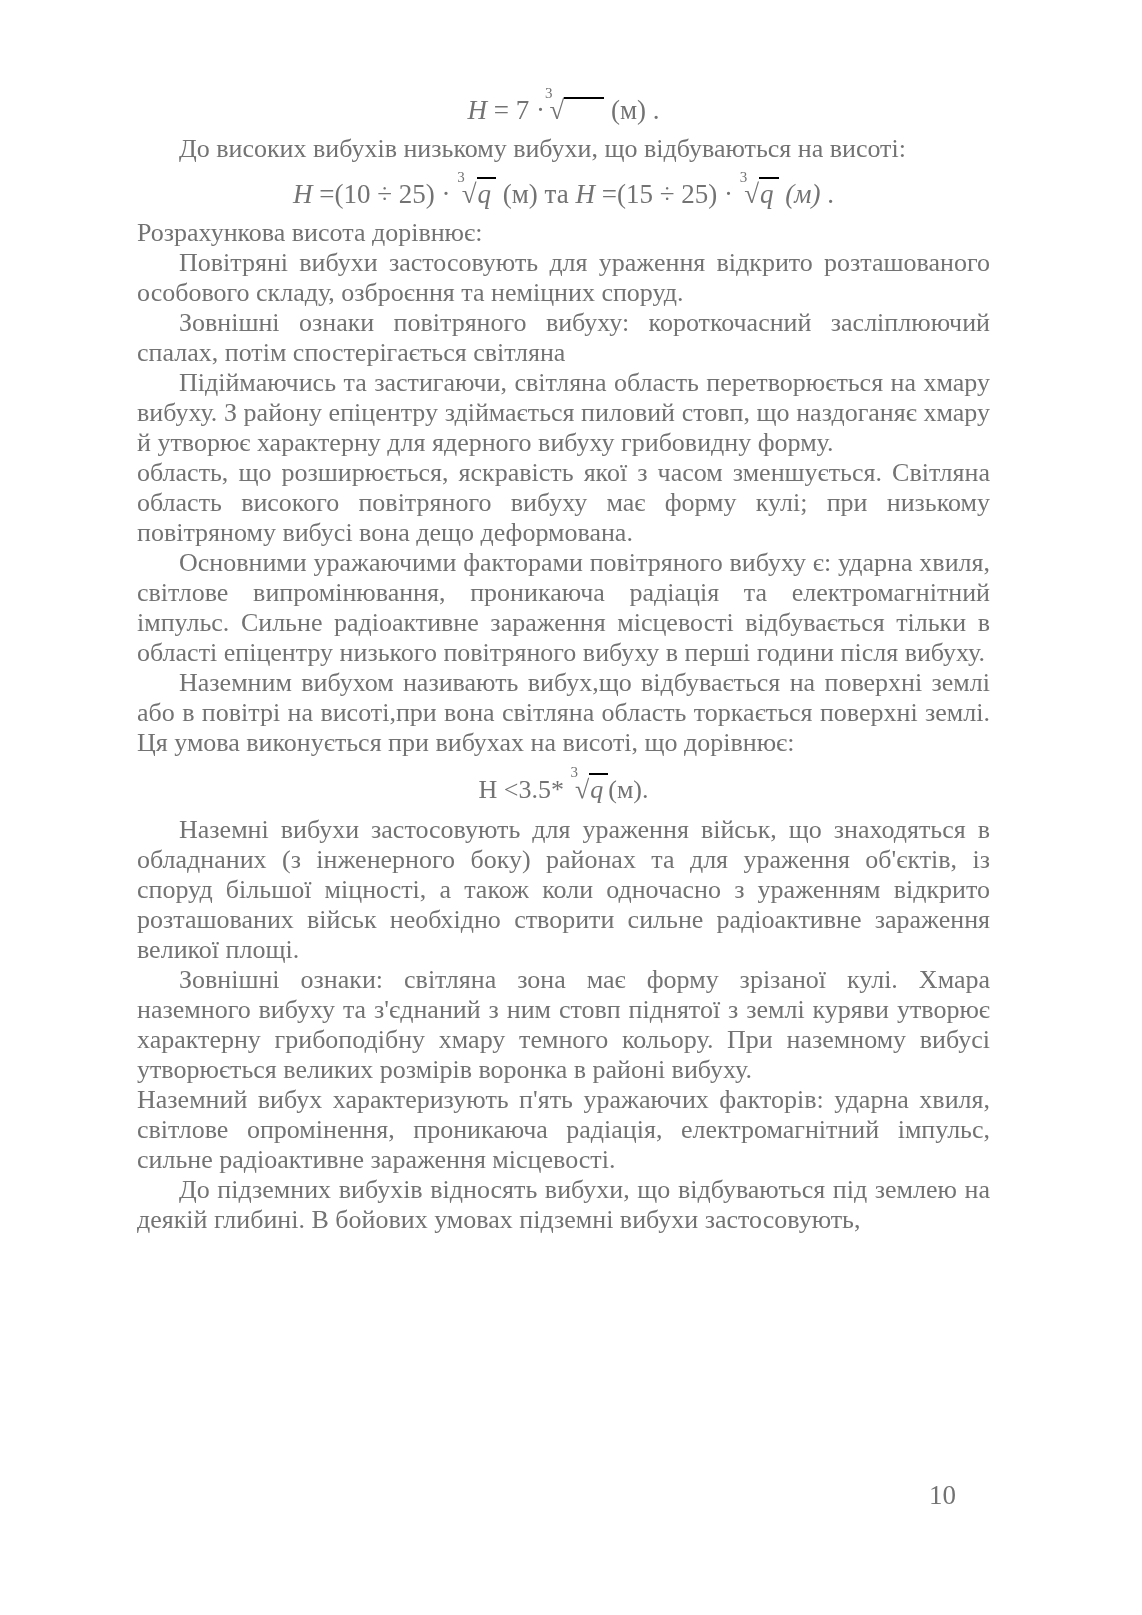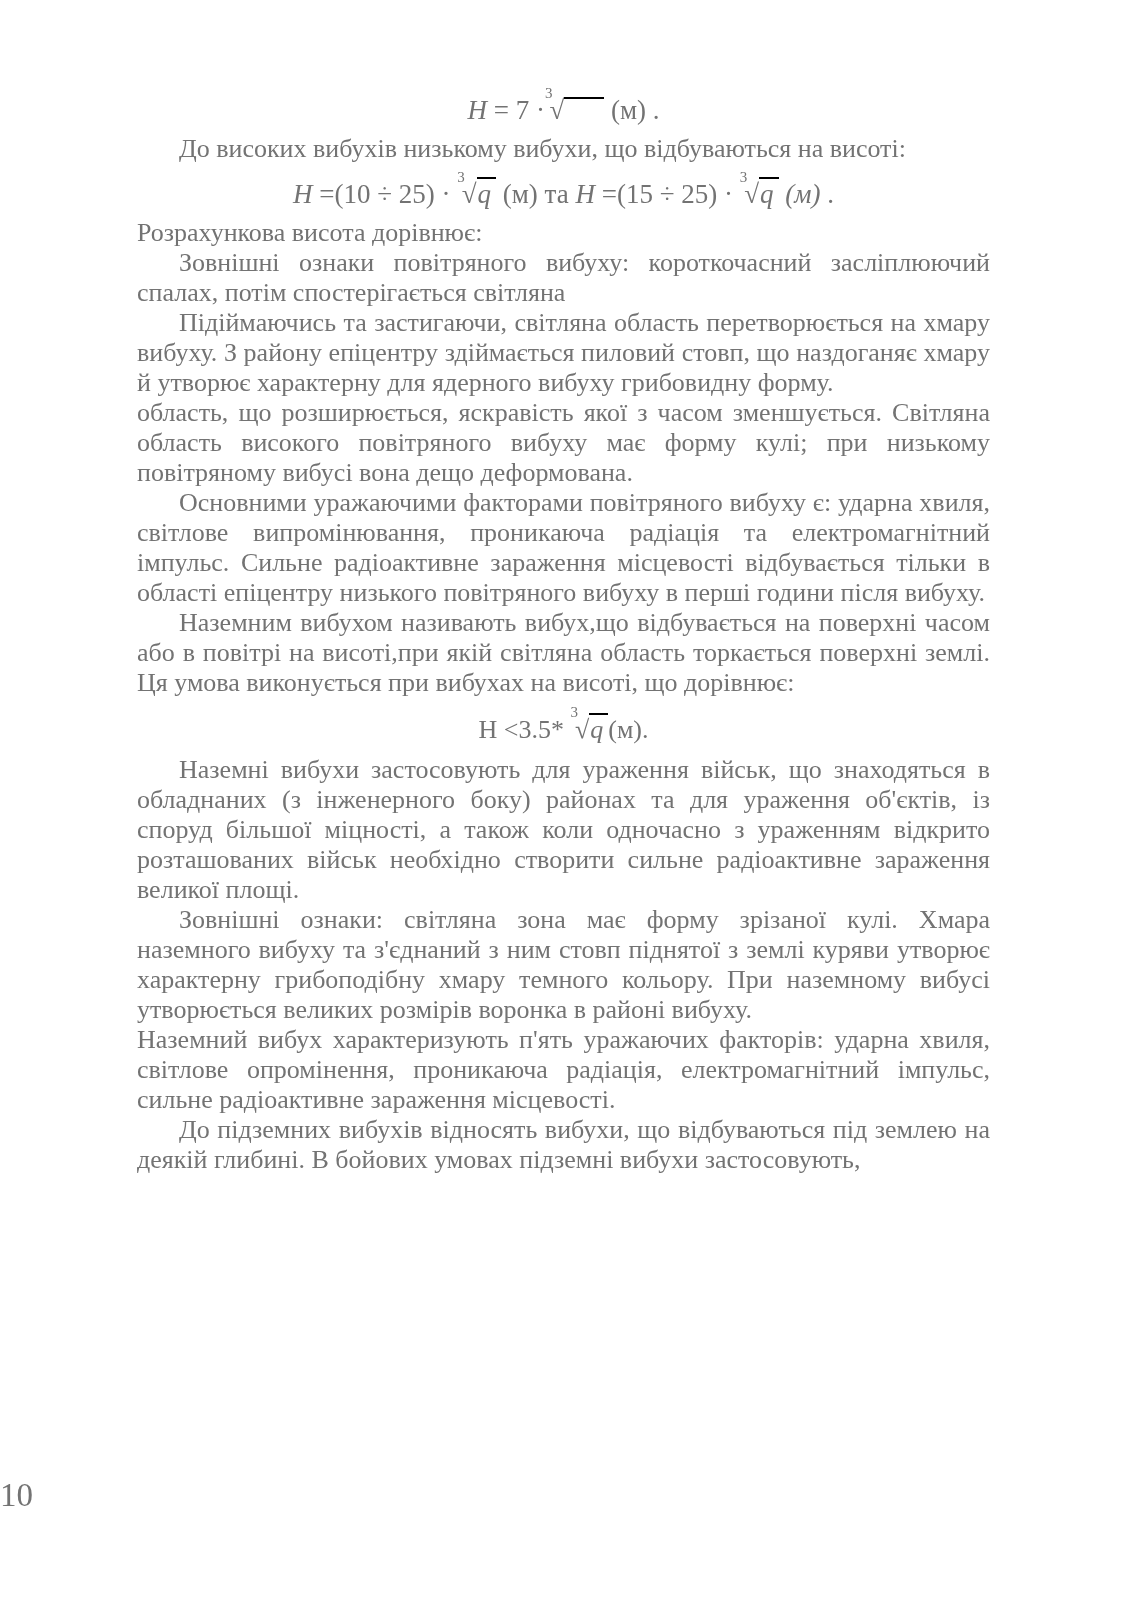--- a/index.html
+++ b/index.html
@@ -30,21 +30,21 @@
     border-top:2px solid #000;
     padding:0 5px 0 1px;
   }
   .rad .rc.empty {
     display:inline-block; min-width:34px; height:1.0em;
     vertical-align:-0.25em;
   }
   .f4line { margin:8px 0; font-size:26px; }
   .pagenum {
     position:absolute; top:1480px; left:0; width:956px;
-    text-align:left; font-size:33px;
+    text-align:right; font-size:27px;
   }
 </style>
 </head>
 <body>
 
 <div class="page">
 
   <div class="formula">
     <span class="fvar">H</span><span> = 7 ·</span><span class="rad"><sup class="idx">3</sup><span class="sign">√</span><span class="rc empty"></span></span><span class="funit"> (м) .</span>
   </div>
@@ -53,25 +53,26 @@
 
   <div class="formula">
     <span class="fvar">H</span><span> =(10 ÷ 25) · </span><span class="rad"><sup class="idx">3</sup><span class="sign">√</span><span class="rc">q</span></span><span class="funit"> (м)</span>
     <span>та</span>
     <span class="fvar">H</span><span> =(15 ÷ 25) · </span><span class="rad"><sup class="idx">3</sup><span class="sign">√</span><span class="rc">q</span></span><span class="funit-italic"> (м)</span><span> .</span>
   </div>
 
   <p class="para">Розрахункова висота дорівнює:</p>
 
 
+  <p class="para indent">Повітряні вибухи застосовують для ураження відкрито розташованого особового складу, озброєння та неміцних споруд.</p>
   <p class="para indent">Зовнішні ознаки повітряного вибуху: короткочасний засліплюючий спалах, потім спостерігається світляна</p>
   <p class="para indent">Підіймаючись та застигаючи, світляна область перетворюється на хмару вибуху. З району епіцентру здіймається пиловий стовп, що наздоганяє хмару й утворює характерну для ядерного вибуху грибовидну форму.</p>
   <p class="para">область, що розширюється, яскравість якої з часом зменшується. Світляна область високого повітряного вибуху має форму кулі; при низькому повітряному вибусі вона дещо деформована.</p>
   <p class="para indent">Основними уражаючими факторами повітряного вибуху є: ударна хвиля, світлове випромінювання, проникаюча радіація та електромагнітний імпульс. Сильне радіоактивне зараження місцевості відбувається тільки в області епіцентру низького повітряного вибуху в перші години після вибуху.</p>
-  <p class="para indent">Наземним вибухом називають вибух,що відбувається на поверхні часом або в повітрі на висоті,при якій світляна область торкається поверхні землі. Ця умова виконується при вибухах на висоті, що дорівнює:</p>
+  <p class="para indent">Наземним вибухом називають вибух,що відбувається на поверхні землі або в повітрі на висоті,при вона світляна область торкається поверхні землі. Ця умова виконується при вибухах на висоті, що дорівнює:</p>
 
   <div class="formula f4line">
     <span>Н</span><span> &lt;3.5* </span><span class="rad"><sup class="idx">3</sup><span class="sign">√</span><span class="rc">q</span></span><span class="funit">(м).</span>
   </div>
 
   <p class="para indent">Наземні вибухи застосовують для ураження військ, що знаходяться в обладнаних (з інженерного боку) районах та для ураження об'єктів, із споруд більшої міцності, а також коли одночасно з ураженням відкрито розташованих військ необхідно створити сильне радіоактивне зараження великої площі.</p>
   <p class="para indent">Зовнішні ознаки: світляна зона має форму зрізаної кулі. Хмара наземного вибуху та з'єднаний з ним стовп піднятої з землі куряви утворює характерну грибоподібну хмару темного кольору. При наземному вибусі утворюється великих розмірів воронка в районі вибуху.</p>
   <p class="para">Наземний вибух характеризують п'ять уражаючих факторів: ударна хвиля, світлове опромінення, проникаюча радіація, електромагнітний імпульс, сильне радіоактивне зараження місцевості.</p>
   <p class="para indent">До підземних вибухів відносять вибухи, що відбуваються під землею на деякій глибині. В бойових умовах підземні вибухи застосовують,</p>
 

